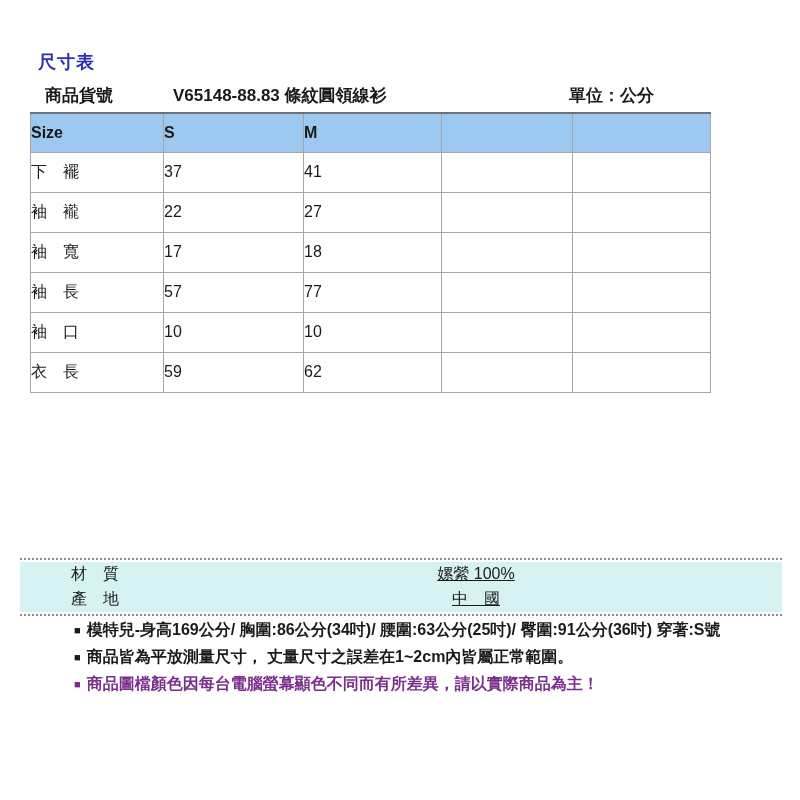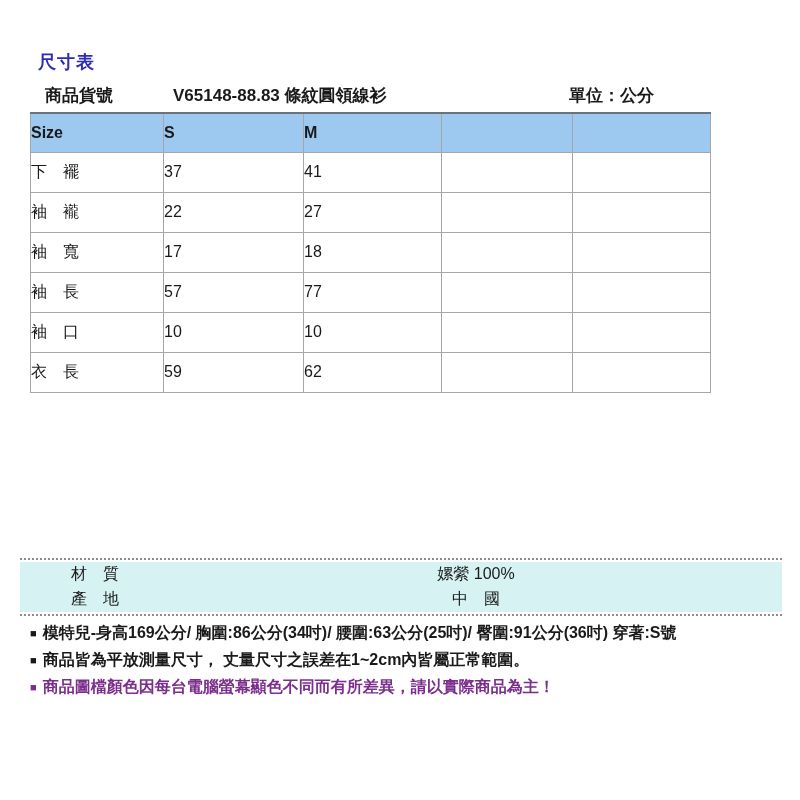--- a/index.html
+++ b/index.html
@@ -56,26 +56,26 @@
   .info-section{
     position:absolute;left:20px;top:558px;width:762px;
     border-top:2px dotted var(--border-mid);
     border-bottom:2px dotted var(--border-mid);
     padding:2px 0;
     background:#ffffff;
   }
   .info-inner{background:var(--info-bg);}
   .info-row{display:flex;height:25px;align-items:center;font-size:16px;}
   .info-label{width:150px;text-align:center;flex:none;}
-  .info-value{flex:1;text-align:center;}
+  .info-value{flex:1;text-align:center;text-decoration:underline;}
   ul.notes{
     position:absolute;left:30px;top:617px;width:750px;
     list-style:none;font-size:16px;font-weight:bold;
   }
-  ul.notes li{height:27px;line-height:31px;white-space:nowrap;}
+  ul.notes li{height:27px;line-height:25px;white-space:nowrap;margin-left:44px;}
   ul.notes li .bullet{font-size:11px;vertical-align:1px;margin-right:6px;}
   ul.notes li.purple{color:var(--note-purple);}
 </style>
 </head>
 <body>
 
 <div class="page-title">尺寸表</div>
 
 <div class="product-row">
   <span>商品貨號</span>

